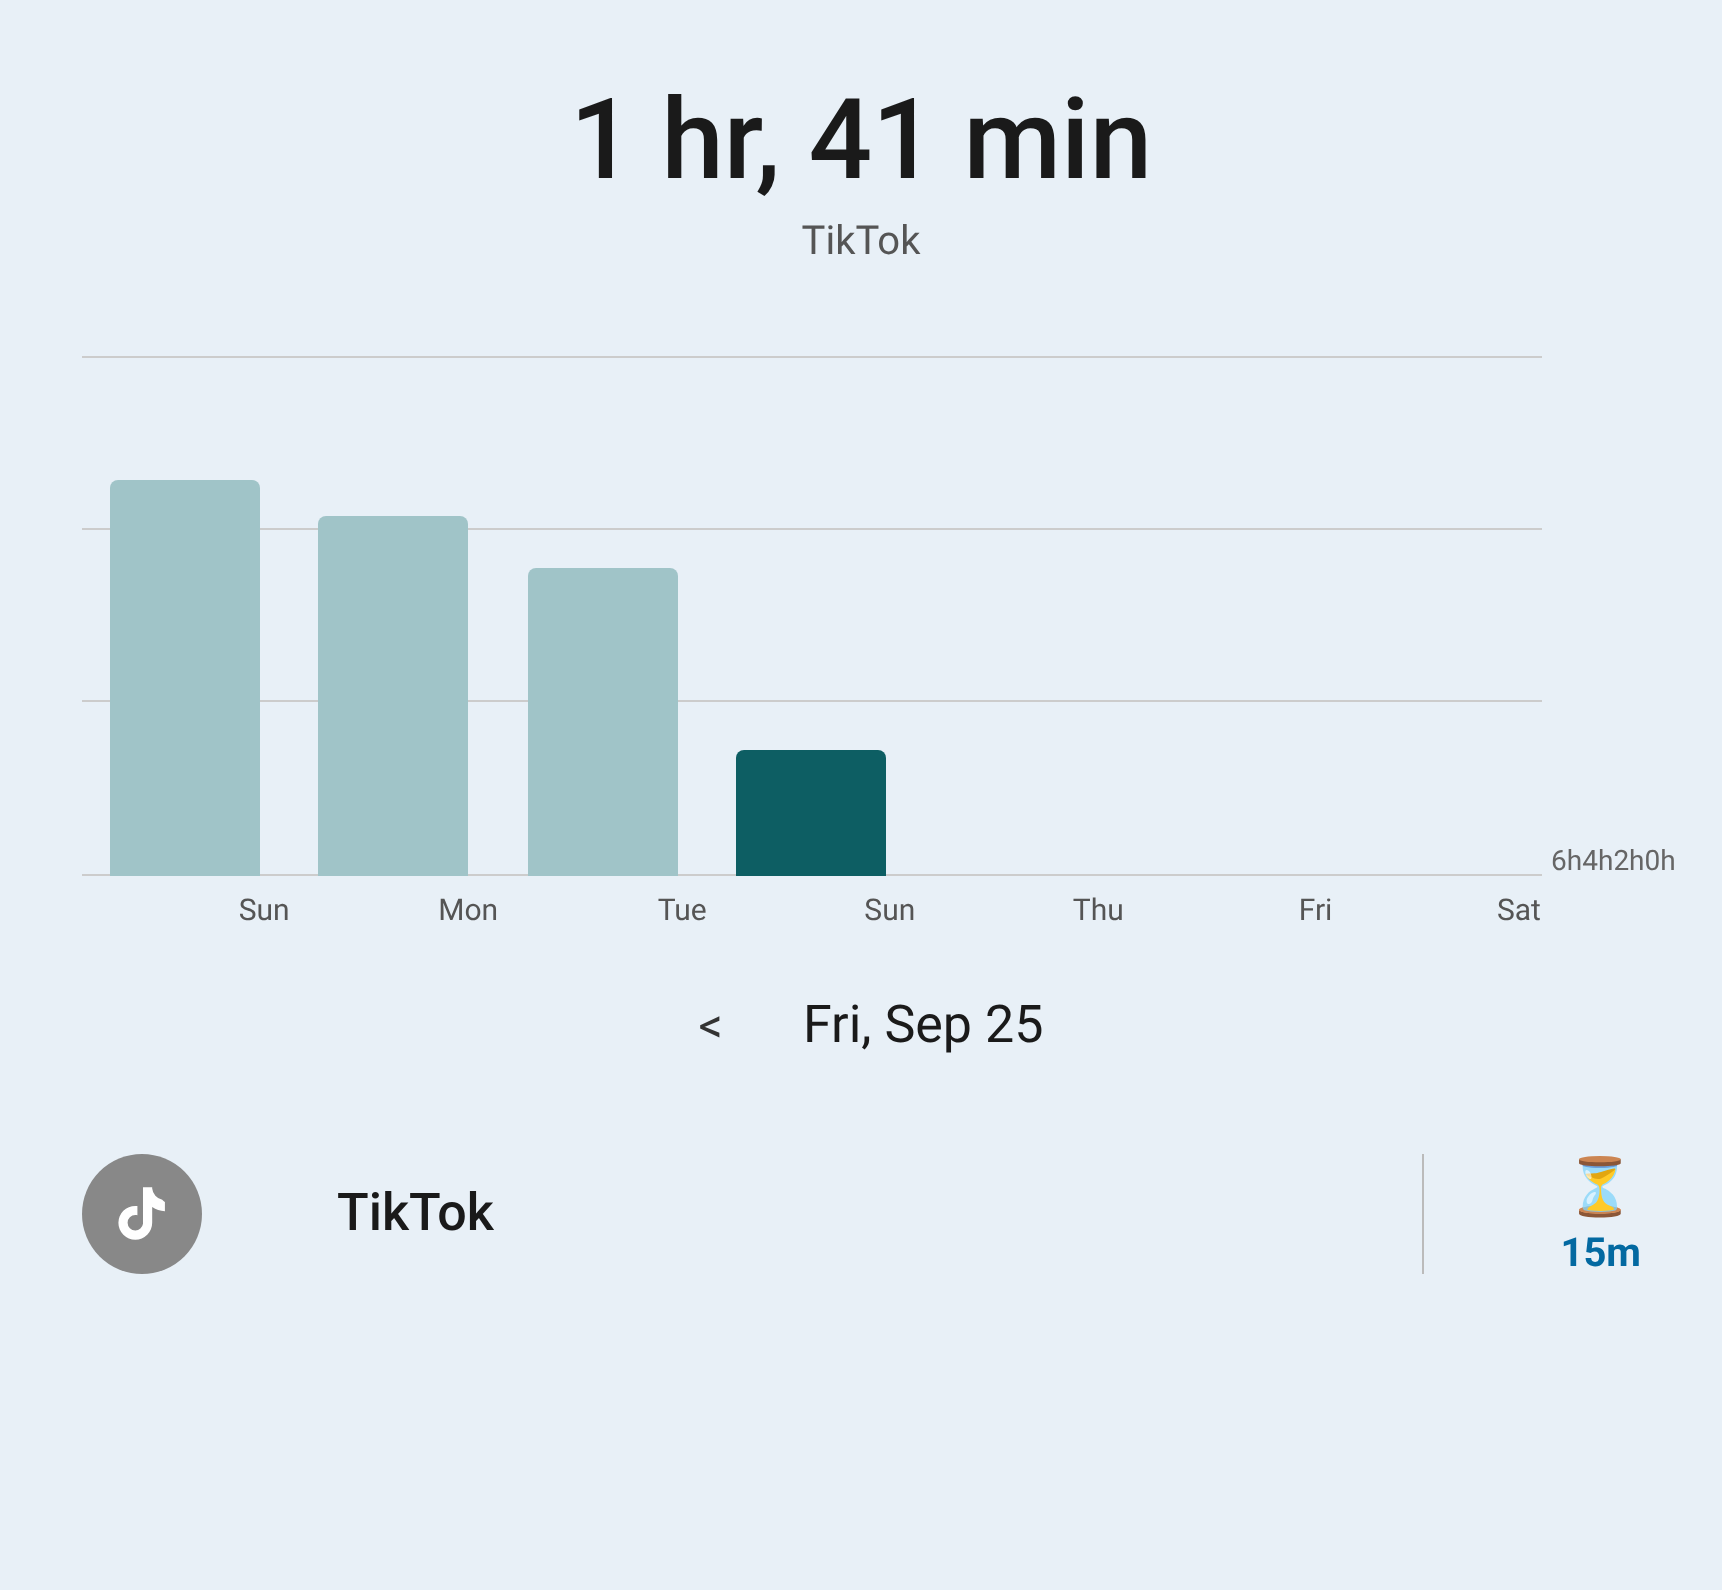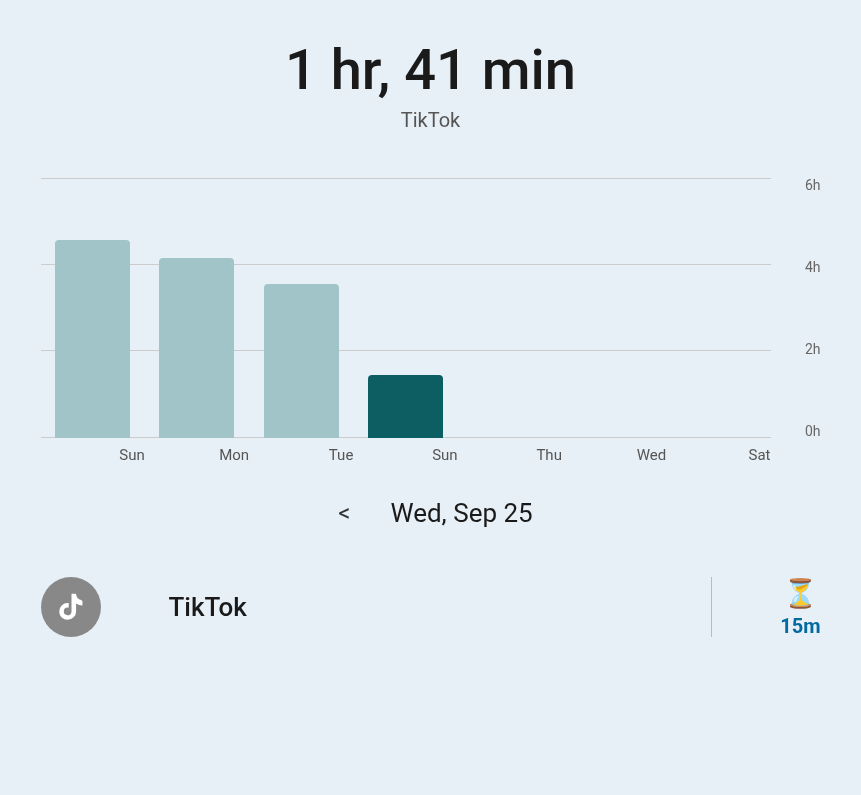--- a/index.html
+++ b/index.html
@@ -65,21 +65,20 @@
       background-color: #ccc;
     }
 
     .y-labels {
       position: absolute;
       right: 0;
       top: 0;
       bottom: 0;
       width: 45px;
       display: flex;
-      flex-direction: column;
       justify-content: space-between;
       align-items: flex-end;
     }
 
     .y-label {
       font-size: 14px;
       color: #666;
       line-height: 1;
     }
 
@@ -250,28 +249,28 @@
       <span class="y-label">0h</span>
     </div>
   </div>
 
   <div class="x-labels" id="x-labels">
   <div class="x-label-item">Sun</div>
       <div class="x-label-item">Mon</div>
       <div class="x-label-item">Tue</div>
       <div class="x-label-item">Sun</div>
       <div class="x-label-item">Thu</div>
-      <div class="x-label-item">Wed</div>
+      <div class="x-label-item">Fri</div>
       <div class="x-label-item">Sat</div>
     </div>
 </div>
 
 <div class="nav-row">
   <span class="nav-arrow">&lt;</span>
-  <span class="nav-date">Wed, Sep 25</span>
+  <span class="nav-date">Fri, Sep 25</span>
 </div>
 
 <div class="app-row">
   <div class="app-icon">
 
     <svg viewBox="0 0 24 24" xmlns="http://www.w3.org/2000/svg">
       <path d="M19.59 6.69a4.83 4.83 0 01-3.77-4.25V2h-3.45v13.67a2.89 2.89 0 01-2.88 2.5 2.89 2.89 0 01-2.89-2.89 2.89 2.89 0 012.89-2.89c.28 0 .54.04.79.1V9.01a6.33 6.33 0 00-.79-.05 6.34 6.34 0 00-6.34 6.34 6.34 6.34 0 006.34 6.34 6.34 6.34 0 006.33-6.34V9.41a8.16 8.16 0 004.77 1.52V7.49a4.85 4.85 0 01-1-.8z"></path>
     </svg>
   </div>
 

